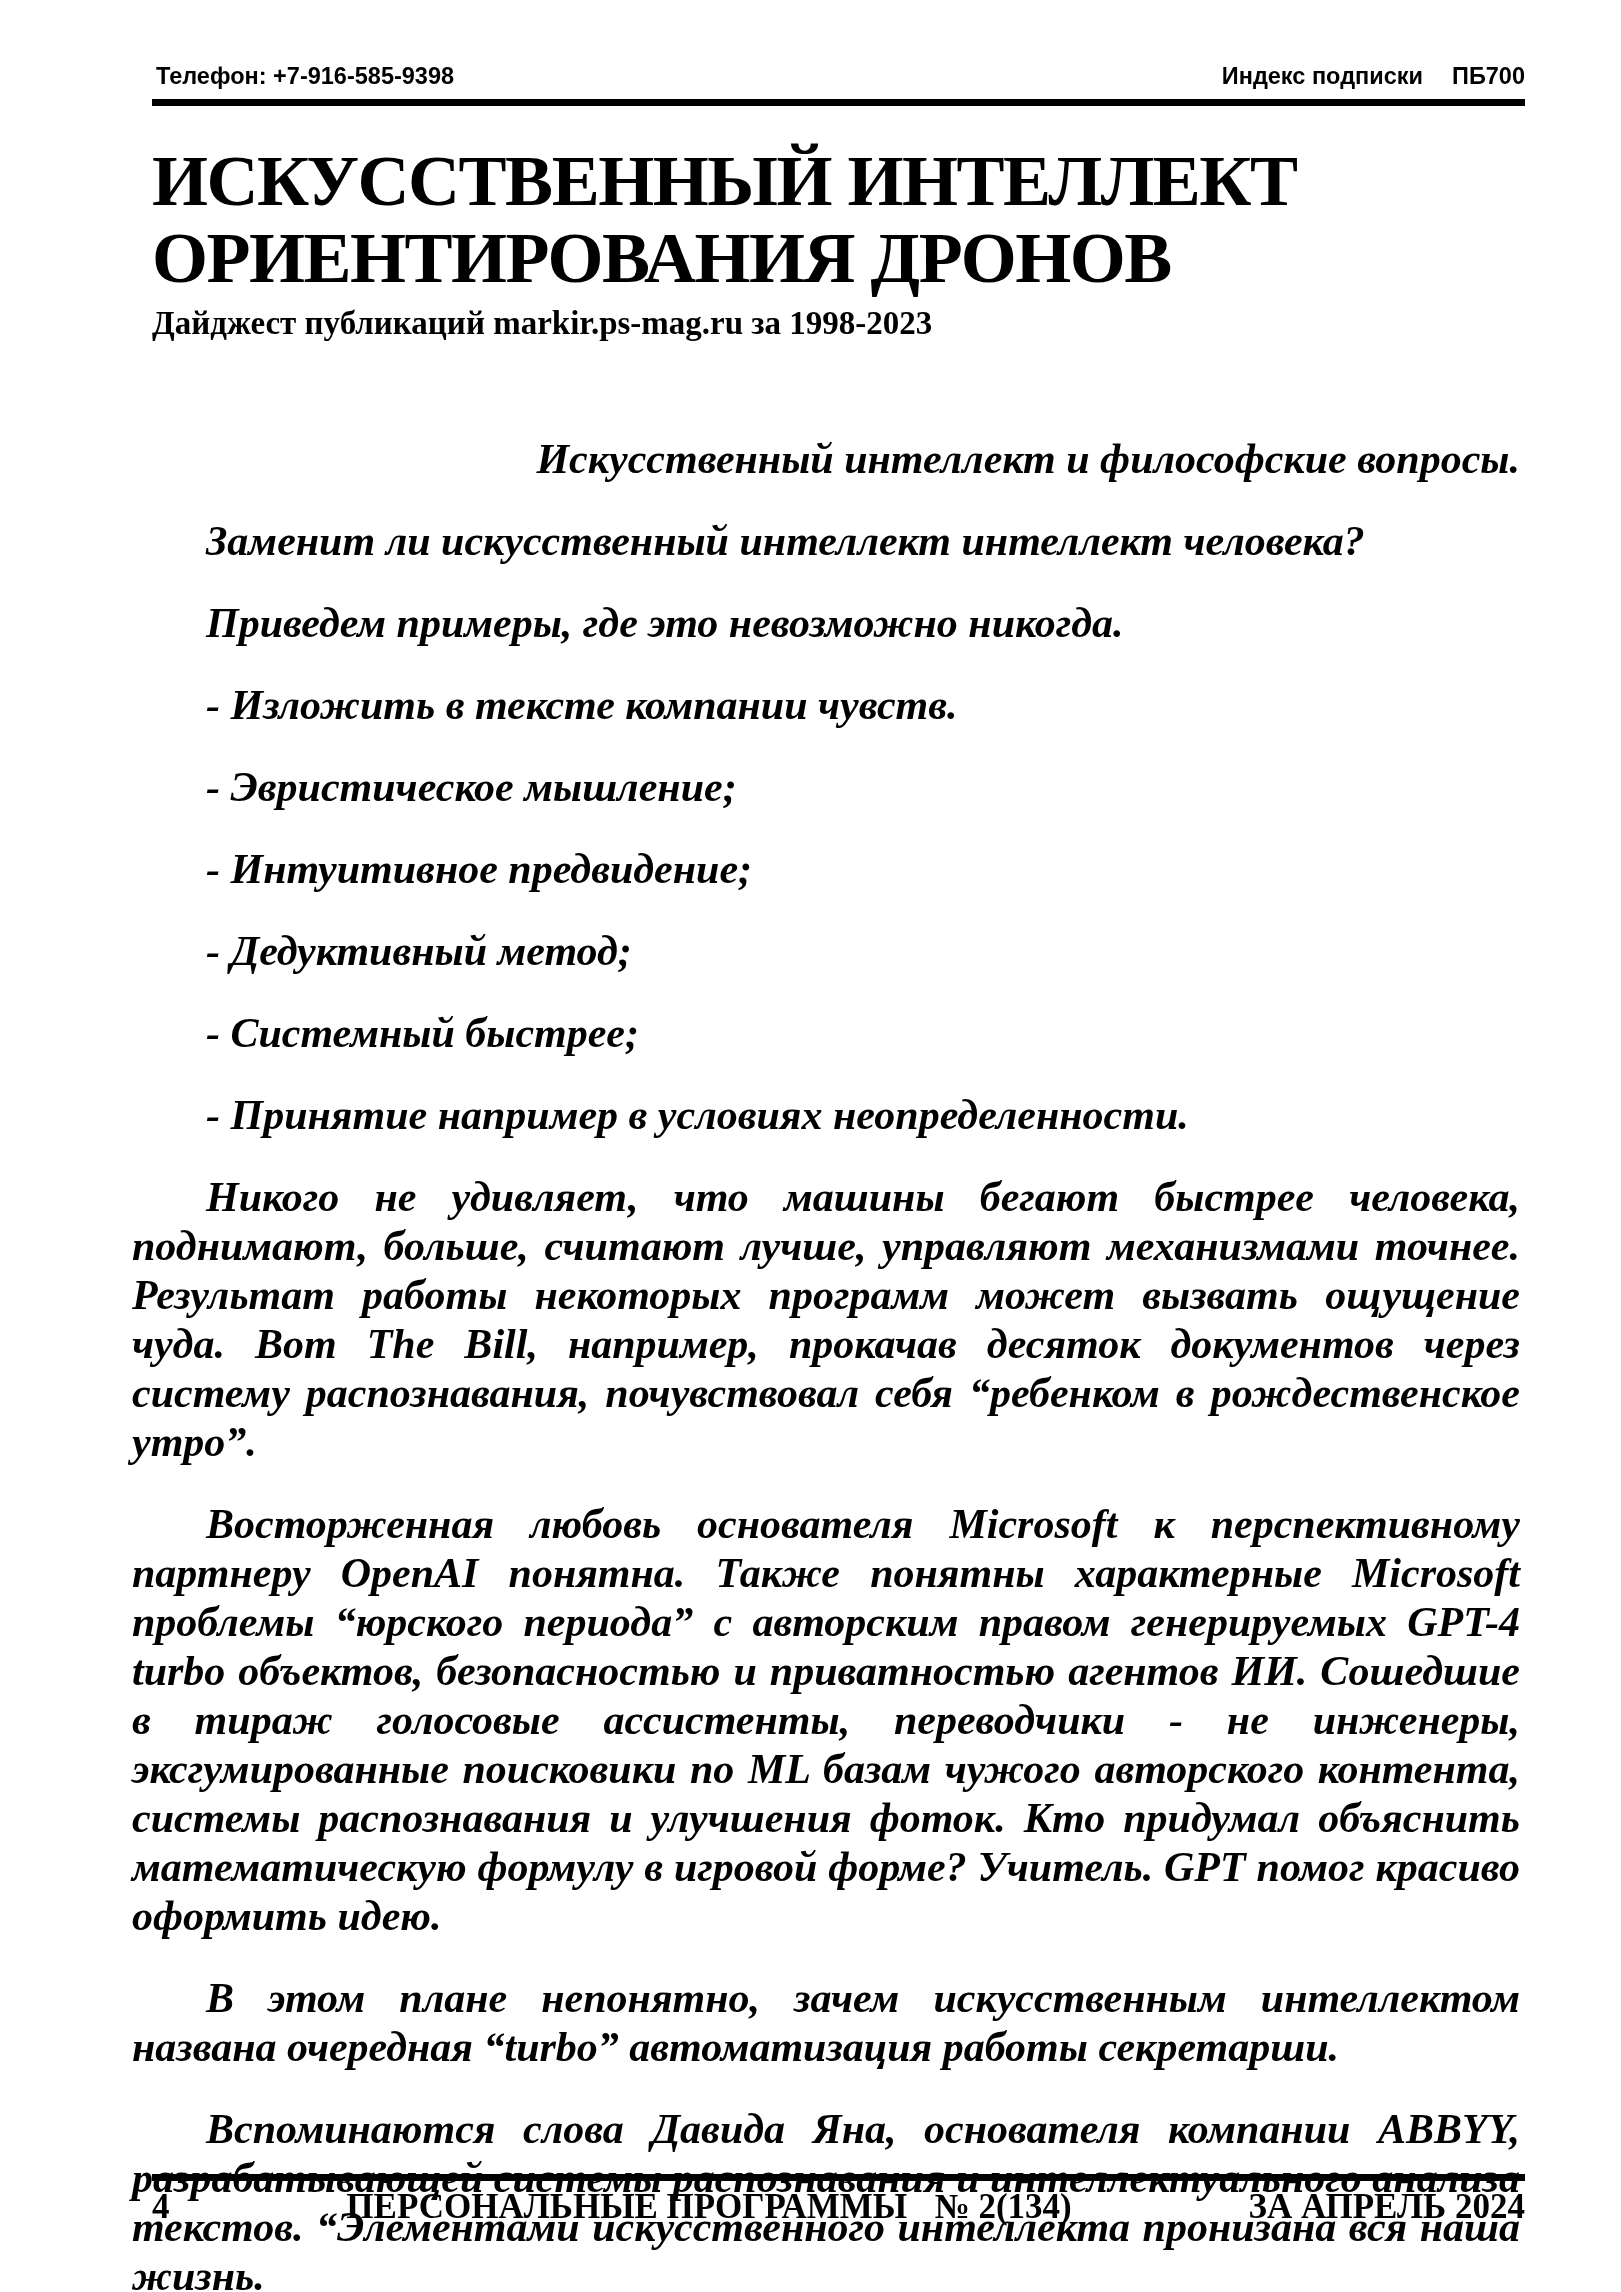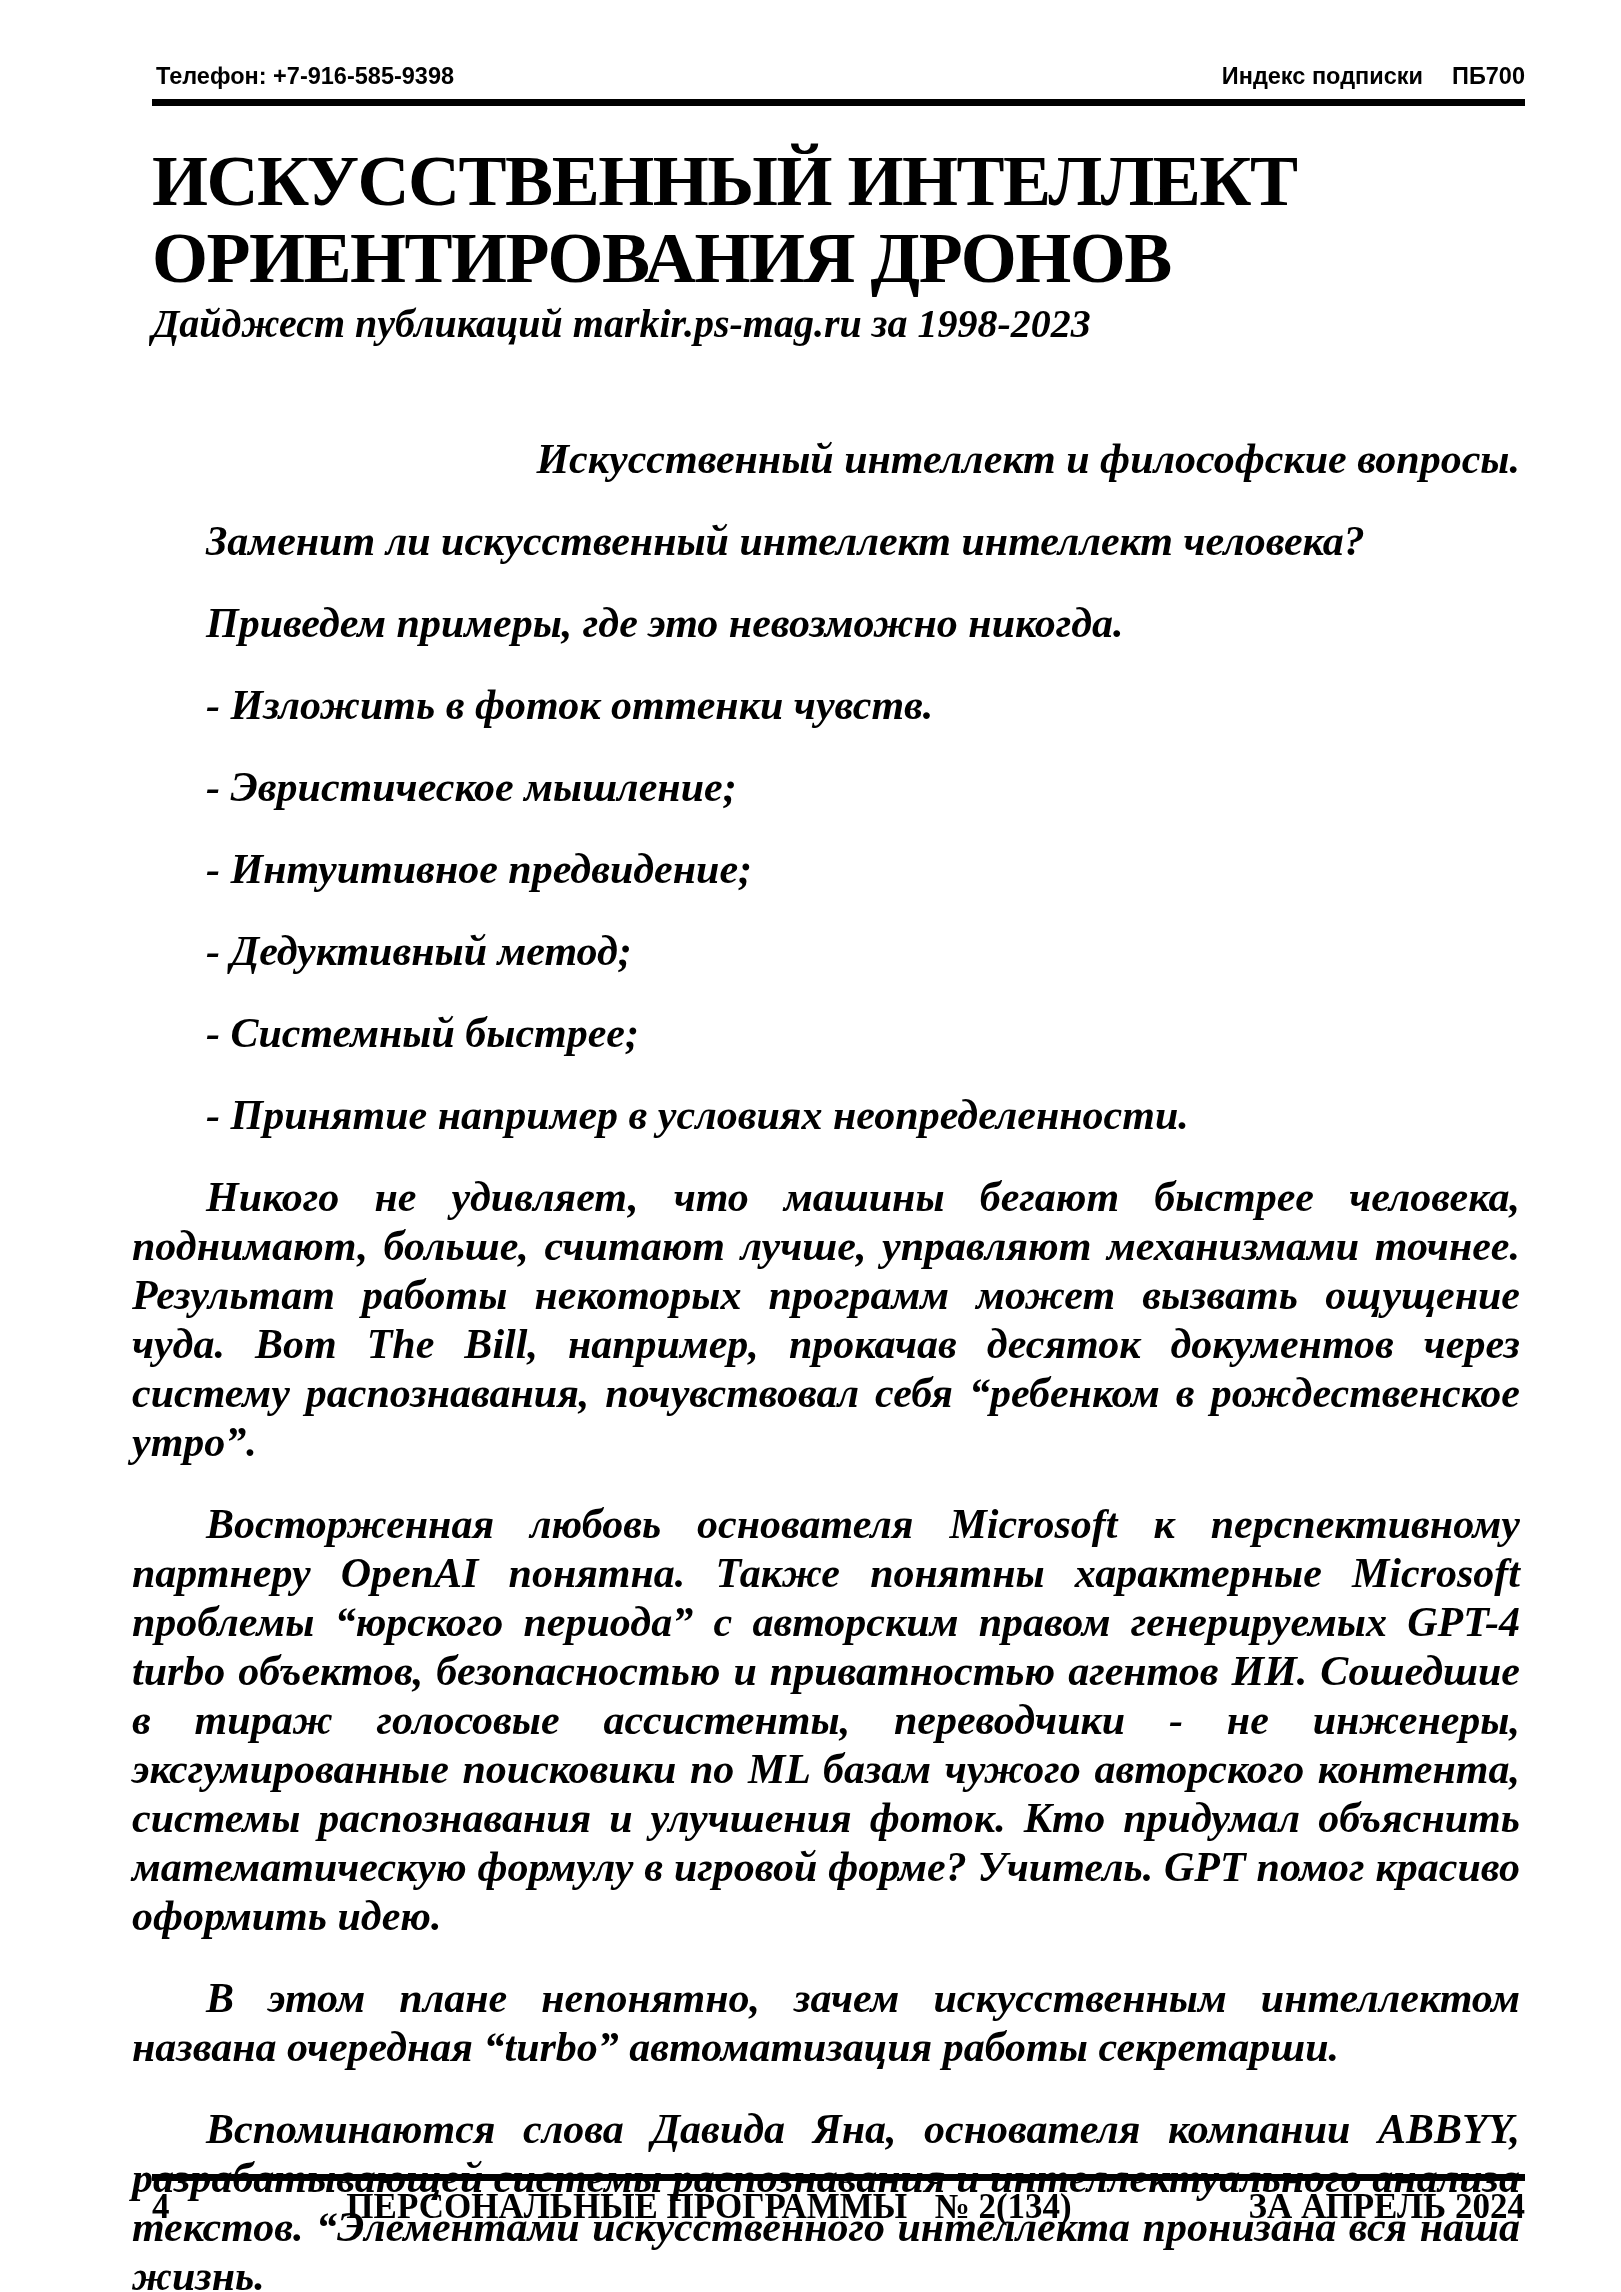--- a/index.html
+++ b/index.html
@@ -53,22 +53,21 @@
   }
   .title-line {
     font-weight: 700;
     font-size: 72px;
     line-height: 77px;
     letter-spacing: -1.5px;
     white-space: nowrap;
   }
   .subtitle {
     font-weight: 700;
-    font-style: italic;
-    font-size: 40px;
+    font-size: 33px;
     line-height: 39px;
     margin-top: 6.9px;
     white-space: nowrap;
   }
   
   .body-text {
     position: absolute;
     top: 395px;
     left: 132px;
     width: 1388px;
@@ -120,21 +119,21 @@
   <div class="masthead">
     <div class="title-line">ИСКУССТВЕННЫЙ ИНТЕЛЛЕКТ</div>
     <div class="title-line">ОРИЕНТИРОВАНИЯ ДРОНОВ</div>
     <div class="subtitle">Дайджест публикаций markir.ps-mag.ru за 1998-2023</div>
   </div>
 
   <div class="body-text">
     <p class="intro">Искусственный интеллект и философские вопросы.</p>
     <p class="single">Заменит ли искусственный интеллект интеллект человека?</p>
     <p class="single">Приведем примеры, где это невозможно никогда.</p>
-    <p class="single">- Изложить в фоток оттенки чувств.</p>
+    <p class="single">- Изложить в тексте компании чувств.</p>
     <p class="single">- Эвристическое мышление;</p>
     <p class="single">- Интуитивное предвидение;</p>
     <p class="single">- Дедуктивный метод;</p>
     <p class="single">- Системный быстрее;</p>
     <p class="single">- Принятие например в условиях неопределенности.</p>
     <p class="para">Никого не удивляет, что машины бегают быстрее человека, поднимают, больше, считают лучше, управляют механизмами точнее. Результат работы некоторых программ может вызвать ощущение чуда. Вот The Bill, например, прокачав десяток документов через систему распознавания, почувствовал себя “ребенком в рождественское утро”.</p>
     <p class="para">Восторженная любовь основателя Microsoft к перспективному партнеру OpenAI понятна. Также понятны характерные Microsoft проблемы “юрского периода” с авторским правом генерируемых GPT-4 turbo объектов, безопасностью и приватностью агентов ИИ. Сошедшие в тираж голосовые ассистенты, переводчики - не инженеры, эксгумированные поисковики по ML базам чужого авторского контента, системы распознавания и улучшения фоток. Кто придумал объяснить математическую формулу в игровой форме? Учитель. GPT помог красиво оформить идею.</p>
     <p class="para">В этом плане непонятно, зачем искусственным интеллектом названа очередная “turbo” автоматизация работы секретарши.</p>
     <p class="para">Вспоминаются слова Давида Яна, основателя компании ABBYY, разрабатывающей системы распознавания и интеллектуального анализа текстов. “Элементами искусственного интеллекта пронизана вся наша жизнь.</p>
   </div>

